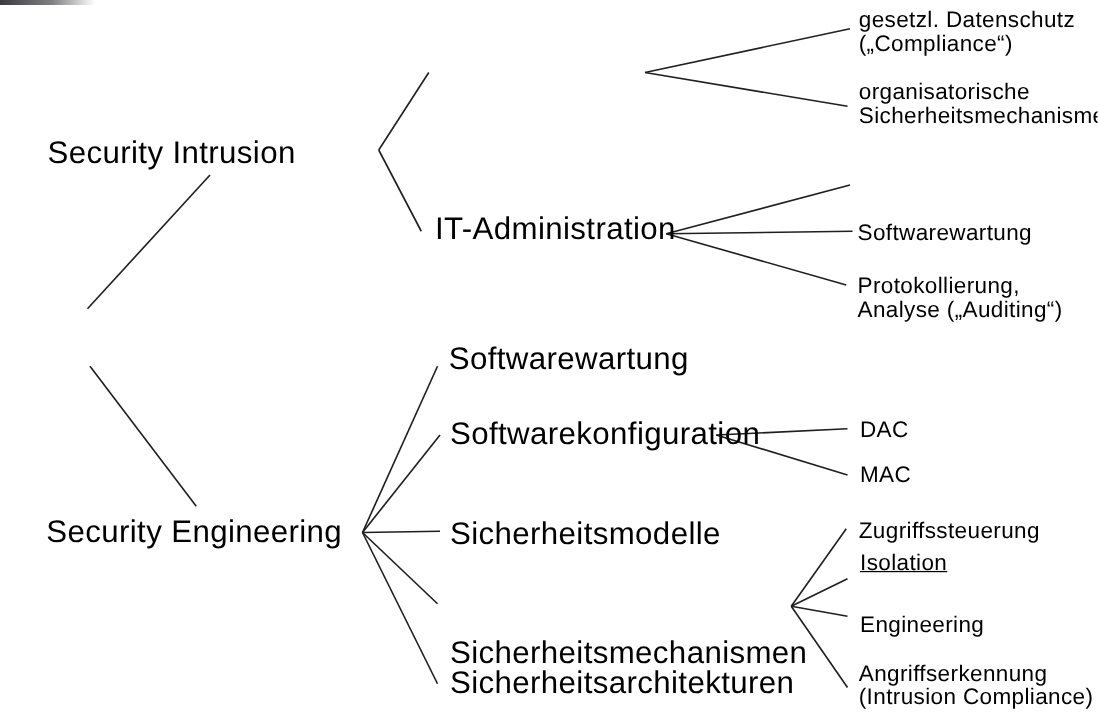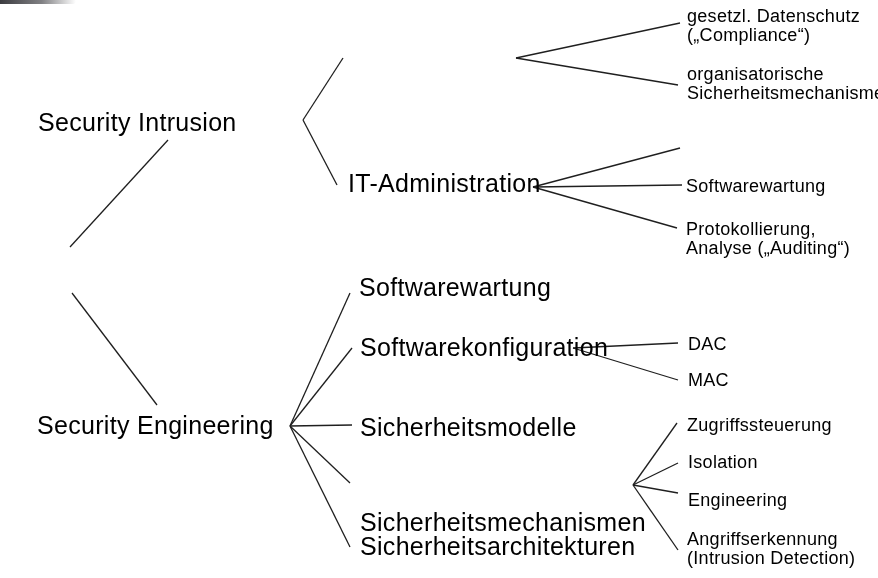--- a/index.html
+++ b/index.html
@@ -69,18 +69,18 @@
 Analyse („Auditing“)</div>
       <div class="node branch" style="left: 37px; top: 426px;">Security Engineering</div>
       <div class="node branch" style="left: 359px; top: 288px;">Softwarewartung</div>
       <div class="node branch" style="left: 360px; top: 348px;">Softwarekonfiguration</div>
       <div class="node branch" style="left: 360px; top: 428px;">Sicherheitsmodelle</div>
       <div class="node branch" style="left: 360px; top: 504px; margin-top: 19px;">Sicherheitsmechanismen</div>
       <div class="node branch" style="left: 360px; top: 547px;">Sicherheitsarchitekturen</div>
       <div class="node leaf" style="left: 688px; top: 344px;">DAC</div>
       <div class="node leaf" style="left: 688px; top: 380px; text-align: right;">MAC</div>
       <div class="node leaf" style="left: 687px; top: 425px;">Zugriffssteuerung</div>
-      <div class="node leaf" style="left: 688px; top: 462px;">Isolation</div>
+      <div class="node leaf" style="left: 688px; top: 450px; text-decoration: underline;">Isolation</div>
       <div class="node leaf" style="left: 688px; top: 500px;">Engineering</div>
       <div class="node leaf" style="left: 687px; top: 548px;">Angriffserkennung
-(Intrusion Detection)</div>
+(Intrusion Compliance)</div>
     </div>
 </div>
 
 </body></html>

